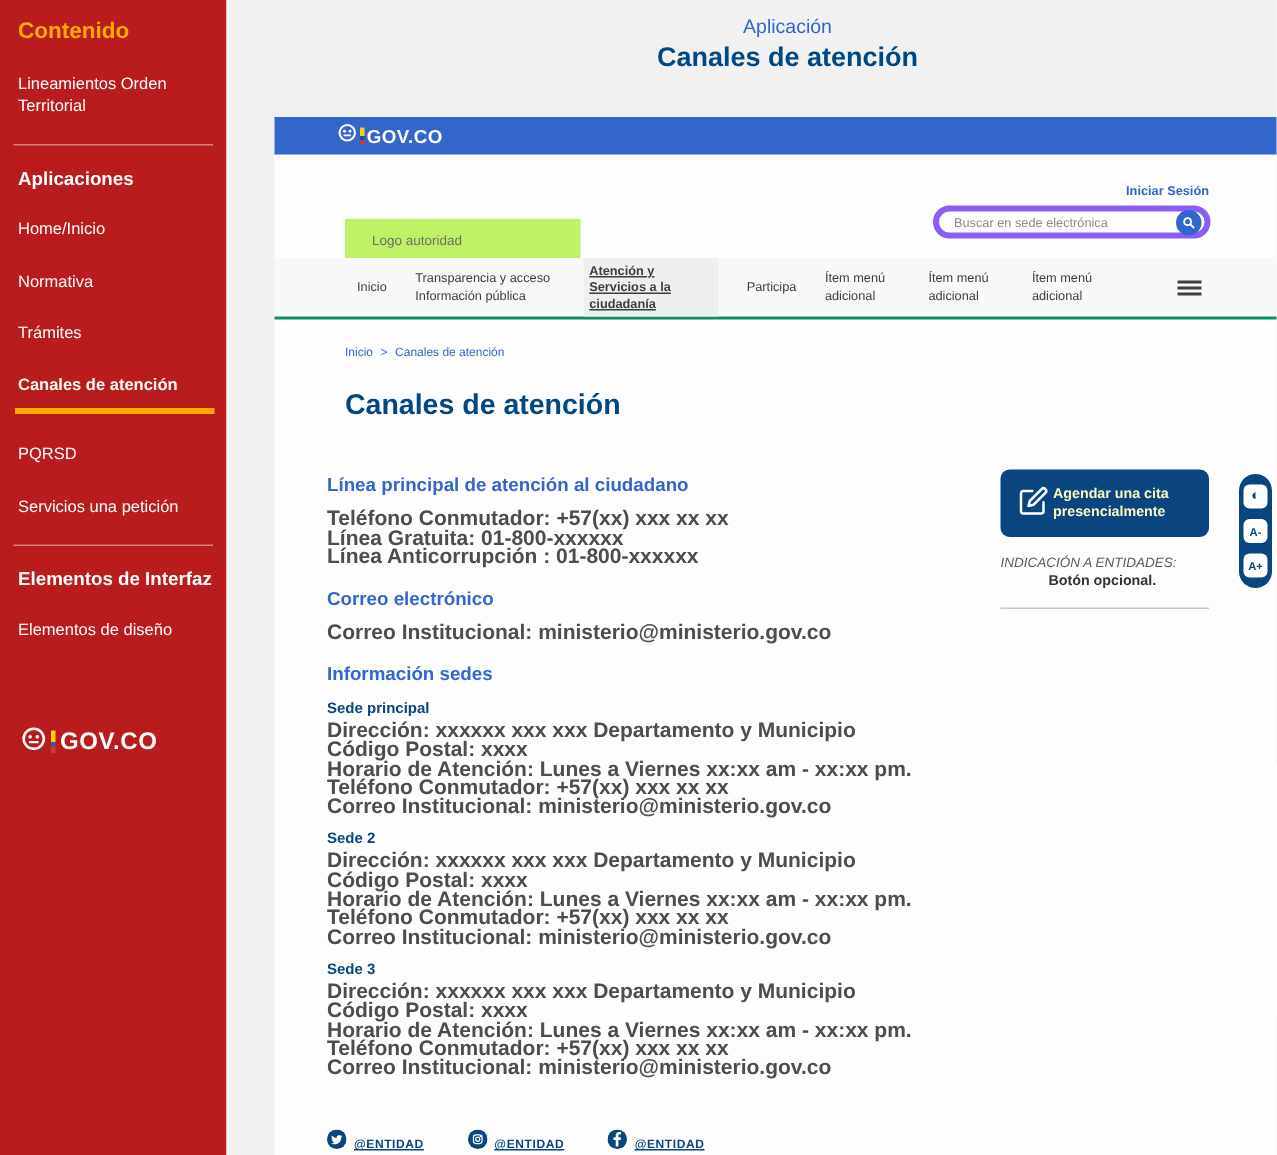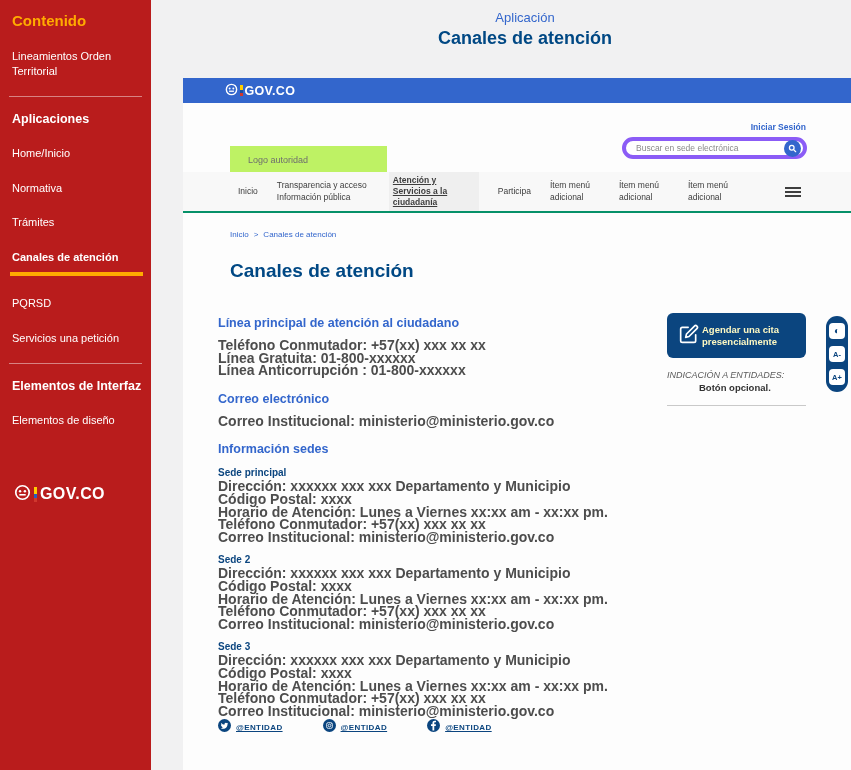--- a/index.html
+++ b/index.html
@@ -66,21 +66,21 @@
   .pv-title { position:absolute; left:47px; top:182px; font-size:19px; font-weight:bold;
     color:#004884; }
 
   .content-left { position:absolute; left:35px; top:238px; width:412px; }
   .sec + .sec { margin-top:15px; }
   .sec h3 { font-size:12.5px; font-weight:bold; color:#3366CC; margin-bottom:9px; }
   .line { font-size:14px; color:#4D4D4D; line-height:12.6px;font-weight:bold; }
   .office { margin-top:11px; }
   .office-name { font-size:10px; font-weight:bold; color:#0B457F; margin-bottom:2px; }
 
-  .social { display:flex; align-items:center; gap:40px; margin-top:1px; }
+  .social { display:flex; align-items:center; gap:29px; margin-top:36px; }
   .soc { display:flex; align-items:center; gap:5px; text-decoration:none; cursor:pointer; }
   .soc-label { font-size:8px; font-weight:bold; color:#0B457F; text-decoration:underline;
     letter-spacing:.4px; }
 
   .content-right { position:absolute; left:484px; top:235px; width:140px; }
   .cta { width:139px; min-height:45px; background:#0B457F; border:0; border-radius:6px;
     color:#fef9c3; display:flex; align-items:center; gap:3px; padding:8px 8px 8px 12px;
     text-align:left; cursor:pointer; font-family:inherit; }
   .cta-label { font-size:9.5px; font-weight:bold; line-height:1.25; }
   .note { margin-top:12px; font-size:9px; color:#5A5A5A;font-style:italic; }

